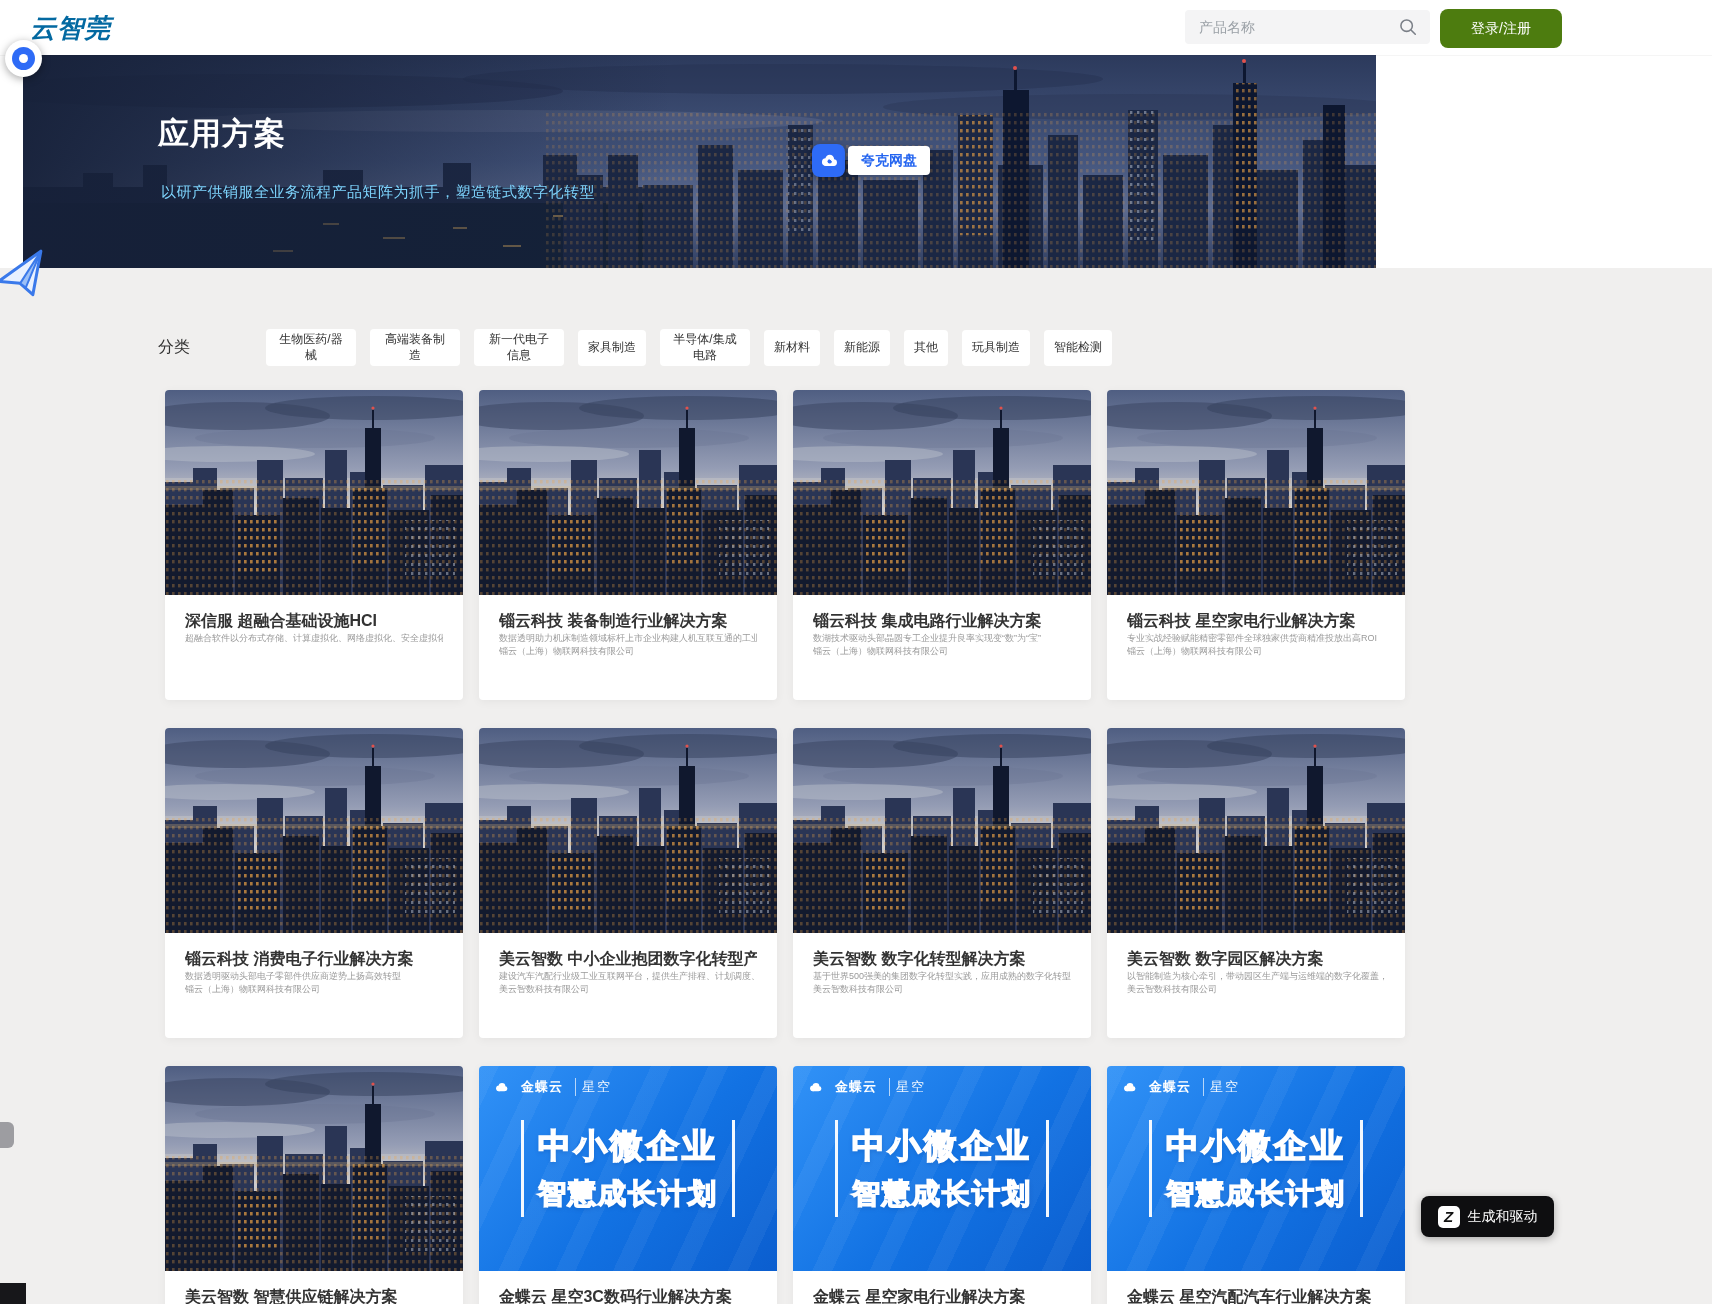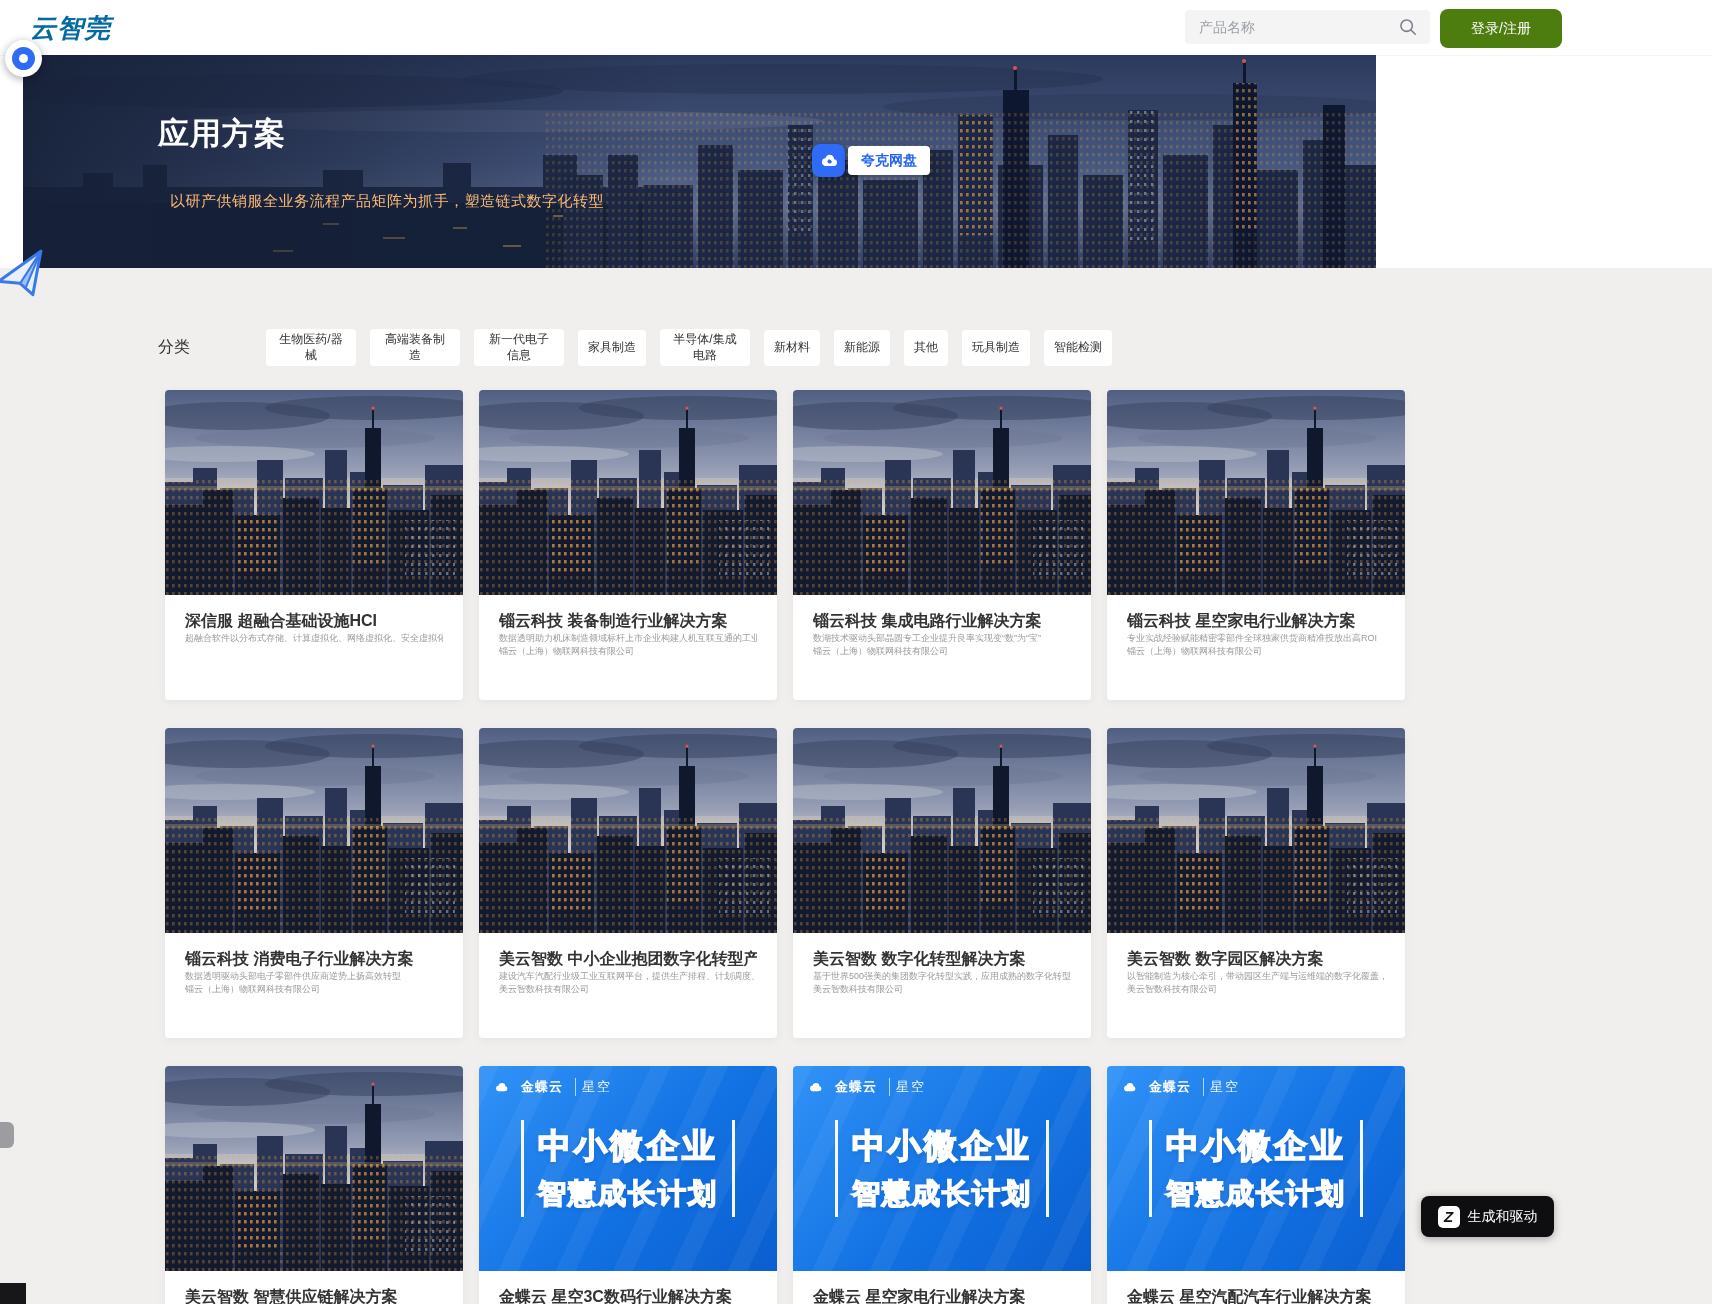--- a/index.html
+++ b/index.html
@@ -17,21 +17,21 @@
   .search-input{flex:1;border:none;outline:none;background:transparent;padding:0 8px 0 14px;font-size:14px;color:#333;font-family:inherit;min-width:0}
   .search-input::placeholder{color:#9aa0a6}
   .search-icon{width:20px;height:20px;margin-right:12px;cursor:pointer;flex:none}
   .login-btn{position:absolute;left:1440px;top:9px;width:110px;height:37px;background:#4d7c0f;color:#fff;font-size:14px;border:none;border-radius:8px;cursor:pointer;font-family:inherit}
   
   .hero-band{position:absolute;left:0;top:55px;width:1712px;height:213px;background:#fff}
   .hero{position:absolute;left:23px;top:55px;width:1353px;height:213px;overflow:hidden;background:#223150}
   .hero-svg{position:absolute;left:0;top:0;width:100%;height:100%;display:block}
   .hero-shade{position:absolute;left:0;top:0;right:0;bottom:0;background:linear-gradient(90deg,rgba(22,32,56,.92) 0%,rgba(22,32,56,.58) 20%,rgba(22,32,56,0) 48%)}
   .hero-title{position:absolute;left:135px;top:58px;font-size:31px;font-weight:600;color:#fff;letter-spacing:1px;margin:0}
-  .hero-sub{position:absolute;left:135px;top:125px;font-size:15px;color:#fdba74;letter-spacing:.5px;margin:12px}
+  .hero-sub{position:absolute;left:135px;top:125px;font-size:15px;color:#7dd3fc;letter-spacing:.5px;margin:3px}
   
   .quark{position:absolute;left:812px;top:144px;display:flex;align-items:flex-start;z-index:25;cursor:pointer}
   .quark-icon{width:33px;height:33px;background:#2e6bf6;border-radius:8px;display:flex;align-items:center;justify-content:center;box-shadow:0 2px 6px rgba(0,0,0,.3);flex:none}
   .quark-label{margin-left:3px;margin-top:2px;height:29px;line-height:29px;background:#fff;border-radius:4px;padding:0 13px;font-size:14px;font-weight:700;color:#2465f0;box-shadow:0 2px 6px rgba(0,0,0,.2);white-space:nowrap}
   
   .filters{position:absolute;left:158px;top:329px;display:flex;align-items:center;z-index:5}
   .filters-label{font-size:16px;color:#333;margin-right:76px;flex:none}
   .chips{display:flex;align-items:center;gap:14px}
   .chip{background:#fff;border:none;border-radius:4px;min-height:30px;padding:3px 10px;font-size:12px;line-height:1.3;color:#333;max-width:70px;text-align:center;cursor:pointer;font-family:inherit;display:flex;align-items:center;justify-content:center}
   

